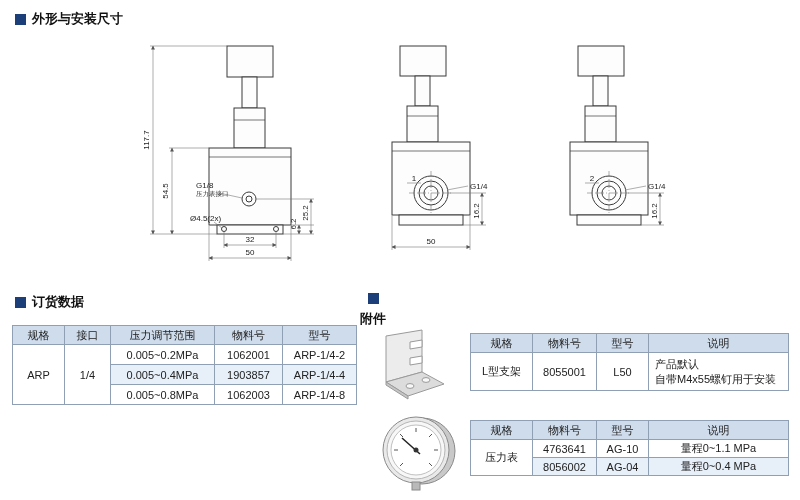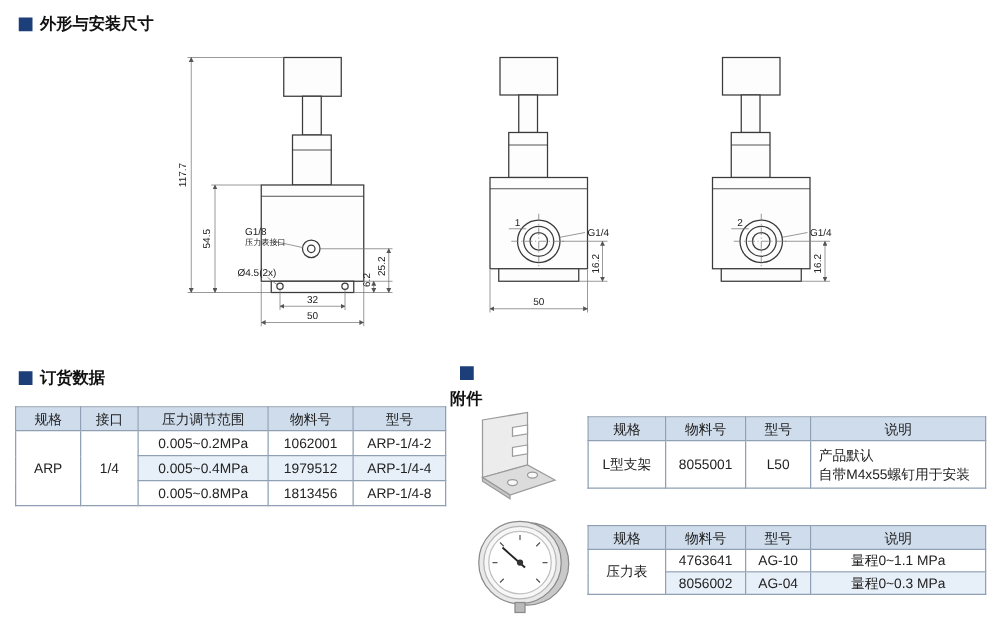--- a/index.html
+++ b/index.html
@@ -175,26 +175,26 @@
     <tbody>
       <tr style="height:20px">
         <td rowspan="3" class="span-cell">ARP</td>
         <td rowspan="3" class="span-cell">1/4</td>
         <td>0.005~0.2MPa</td>
         <td>1062001</td>
         <td>ARP-1/4-2</td>
       </tr>
       <tr class="alt" style="height:20px">
         <td>0.005~0.4MPa</td>
-        <td>1979512</td>
+        <td>1903857</td>
         <td>ARP-1/4-4</td>
       </tr>
       <tr style="height:20px">
         <td>0.005~0.8MPa</td>
-        <td>1813456</td>
+        <td>1062003</td>
         <td>ARP-1/4-8</td>
       </tr>
     </tbody>
   </table>
 
   <div class="sec-title" style="left:360px; top:293px;flex-direction:column;">
     <span class="sq"></span>
     <span>附件</span>
   </div>
 
@@ -273,18 +273,18 @@
     <tbody>
       <tr style="height:18px">
         <td rowspan="2" class="span-cell">压力表</td>
         <td>4763641</td>
         <td>AG-10</td>
         <td>量程0~1.1 MPa</td>
       </tr>
       <tr class="alt" style="height:18px">
         <td>8056002</td>
         <td>AG-04</td>
-        <td>量程0~0.3 MPa</td>
+        <td>量程0~0.4 MPa</td>
       </tr>
     </tbody>
   </table>
 
 </div>
 
 </body></html>

